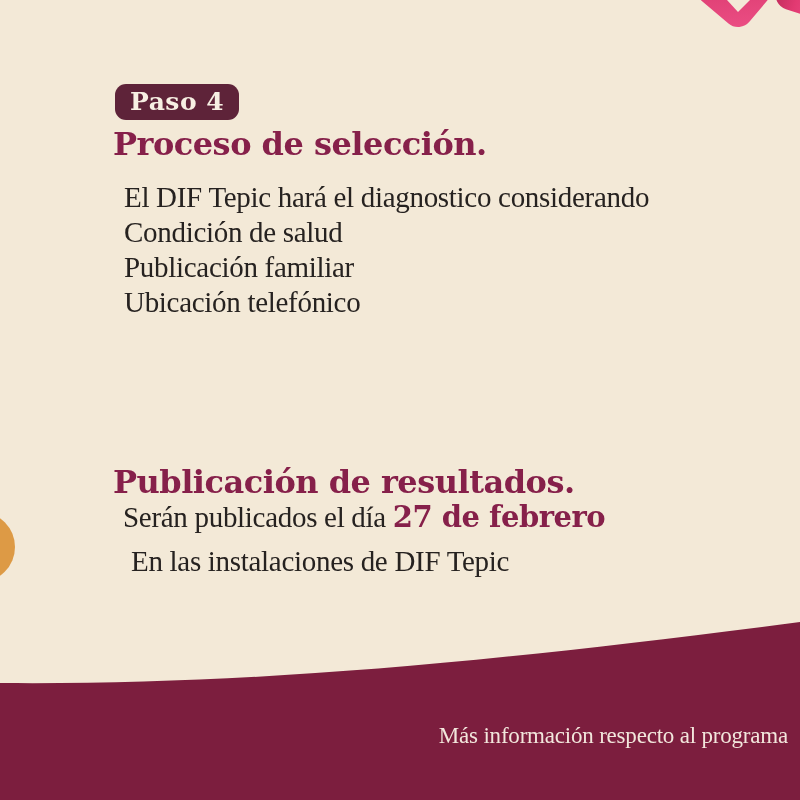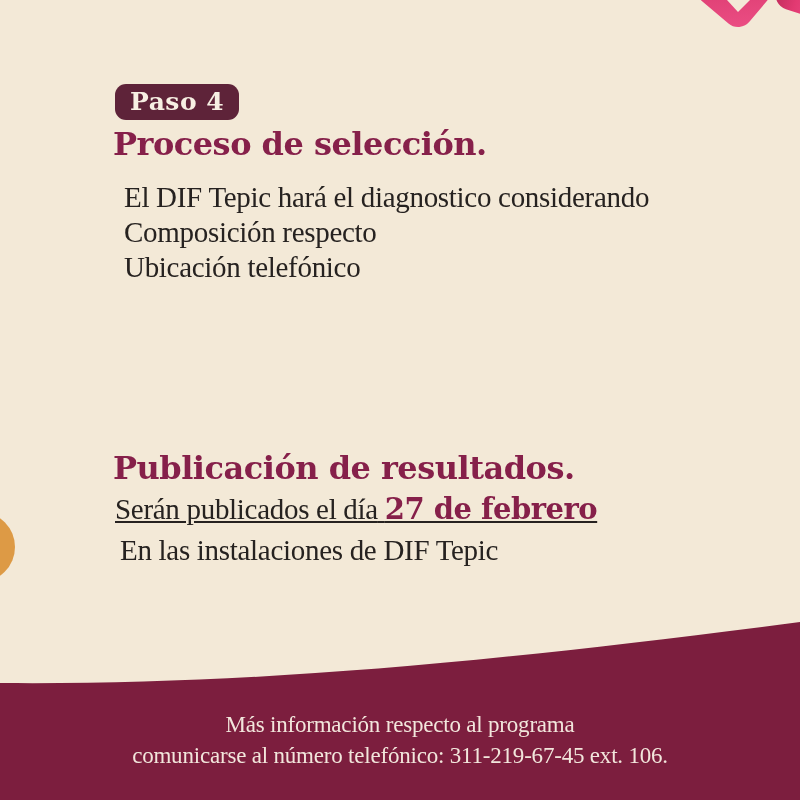--- a/index.html
+++ b/index.html
@@ -52,57 +52,56 @@
     left: 113px;
     margin: 0;
     font-family: "DejaVu Serif", serif;
     font-weight: bold;
     font-size: 32px;
     letter-spacing: -0.5px;
     color: var(--heading, #86204a);
     white-space: nowrap;
   }
   .title-step4 { top: 125px; }
-  .title-step5 { top: 449px; }
+  .title-step5 { top: 463px; }
 
   .body-lines {
     position: absolute;
     left: 115px;
     top: 171px;
     margin: 9px;
     font-size: 29px;
     line-height: 35px;
     letter-spacing: -0.3px;
     color: var(--body-text, #262220);
   }
   .body-lines p { margin: 0; white-space: nowrap; }
 
   .result-line {
     position: absolute;
     left: 115px;
     top: 492px;
-    margin: 0;
+    margin: 8px;
     font-size: 29px;
     line-height: 35px;
     letter-spacing: -0.3px;
     color: var(--body-text, #262220);
     white-space: nowrap;
-    text-decoration: underline;
   }
   .result-line .date {
     font-family: "DejaVu Serif", serif;
     font-weight: bold;
     color: var(--heading, #86204a);
     letter-spacing: -0.5px;
   }
   .location-line {
     position: absolute;
     left: 115px;
     top: 528px;
-    margin: 5px;
+    margin: 16px;
     font-size: 29px;
     line-height: 35px;
     letter-spacing: -0.3px;
     color: var(--body-text, #262220);
     white-space: nowrap;
   }
 
   .footer-wave {
     position: absolute;
     left: 0; top: 615px;
@@ -111,21 +110,21 @@
   .footer-text {
     position: absolute;
     left: 0; top: 709px;
     width: 800px;
     text-align: center;
     color: var(--footer-text, #f2e6dc);
     font-size: 23px;
     line-height: 30px;
     letter-spacing: -0.2px;
   }
-  .footer-text p { margin: 1px; }
+  .footer-text p { margin: 12px; text-align: right; }
 </style>
 </head>
 <body>
 
 <div class="canvas">
 
   <svg class="decor-topright" viewBox="630 0 170 70" aria-hidden="true">
     <defs>
       <linearGradient id="pinkGrad" x1="0" y1="0" x2="1" y2="1">
         <stop offset="0" stop-color="#d12f63"></stop>
@@ -141,29 +140,29 @@
     <rect x="780" y="-48" width="64" height="64" rx="15" transform="rotate(18 812 -16)" fill="url(#pinkGrad2)"></rect>
     <path d="M727,0 L750,0 L738,12 Z" fill="#f3e9d7"></path>
   </svg>
 
   <div class="orange-circle"></div>
 
   <div class="step-badge badge-step4">Paso 4</div>
   <h2 class="step-title title-step4">Proceso de selección.</h2>
   <div class="body-lines">
     <p>El DIF Tepic hará el diagnostico considerando</p>
-    <p>Composición respecto</p>
+    <p>Condición de salud</p>
+    <p>Publicación familiar</p>
     <p>Ubicación telefónico</p>
   </div>
 
   <h2 class="step-title title-step5">Publicación de resultados.</h2>
   <p class="result-line"><span>Serán publicados el día</span> <strong class="date">27 de febrero</strong></p>
   <p class="location-line">En las instalaciones de DIF Tepic</p>
 
   <svg class="footer-wave" viewBox="0 0 800 185" preserveAspectRatio="none" aria-hidden="true">
     <path d="M0,68 C240,70 470,50 800,7 L800,185 L0,185 Z" fill="#7c1e3e"></path>
   </svg>
   <div class="footer-text">
     <p>Más información respecto al programa</p>
-    <p>comunicarse al número telefónico: 311-219-67-45 ext. 106.</p>
   </div>
 
 </div>
 
 </body></html>

